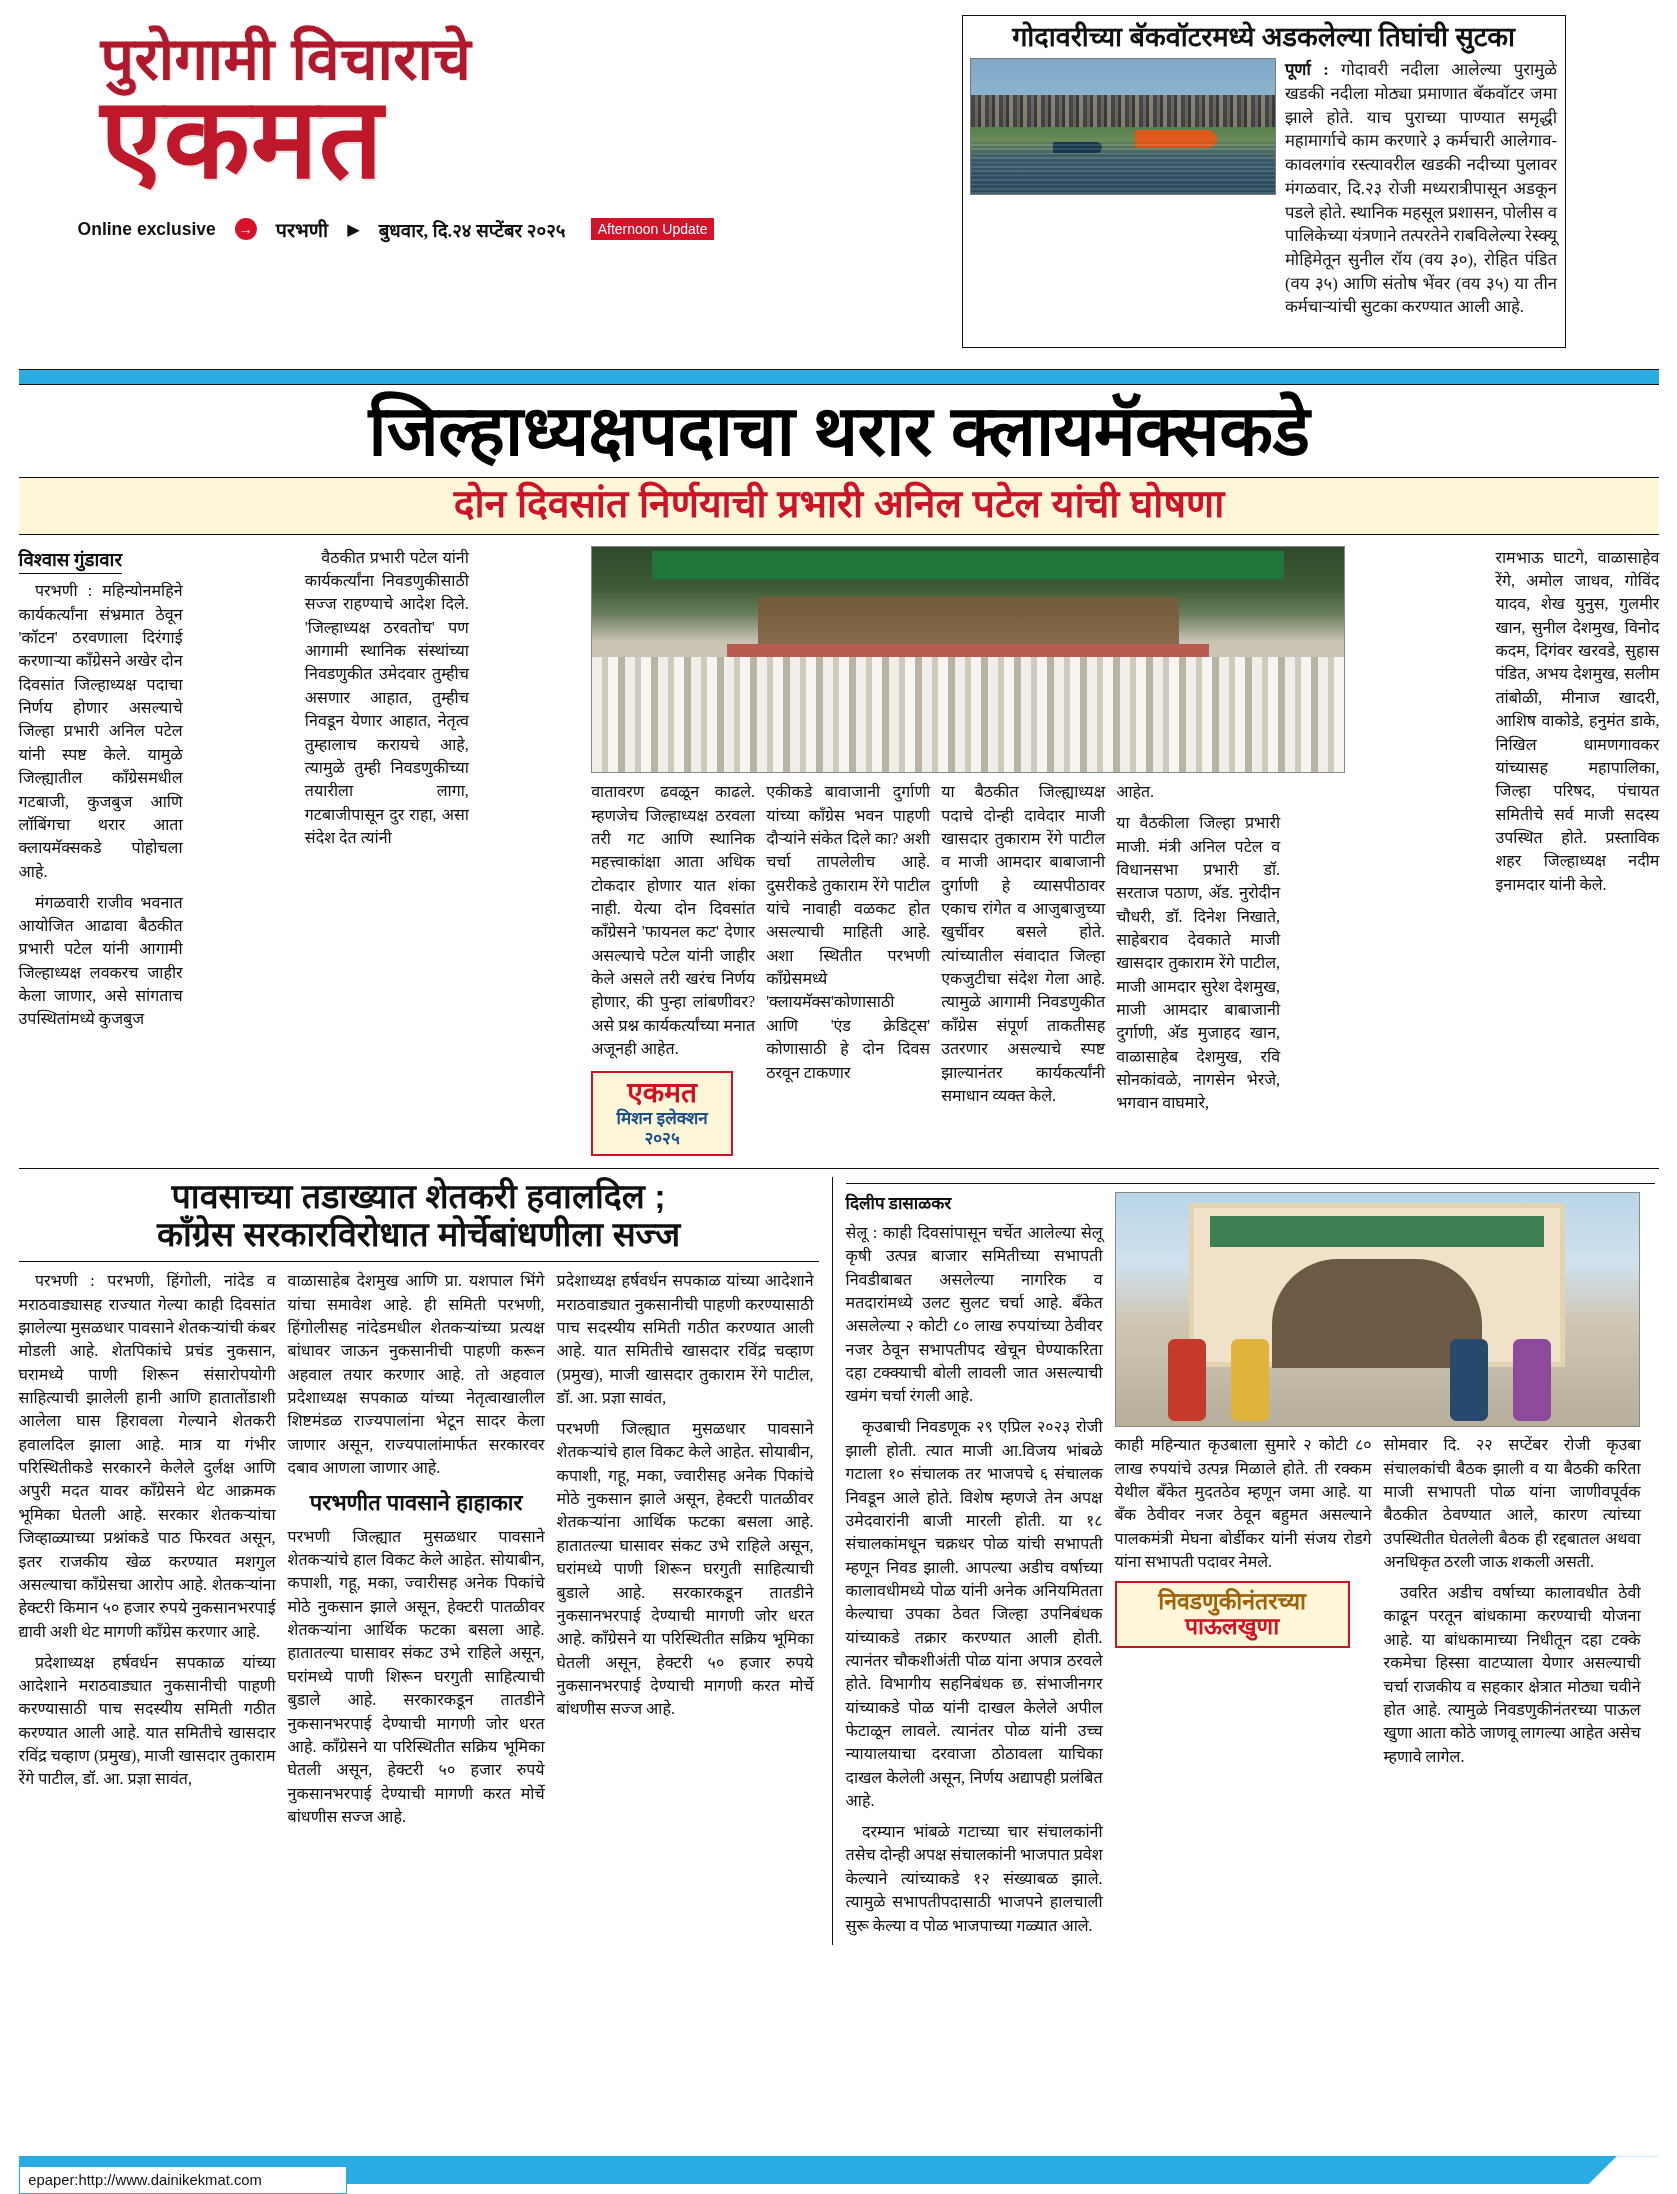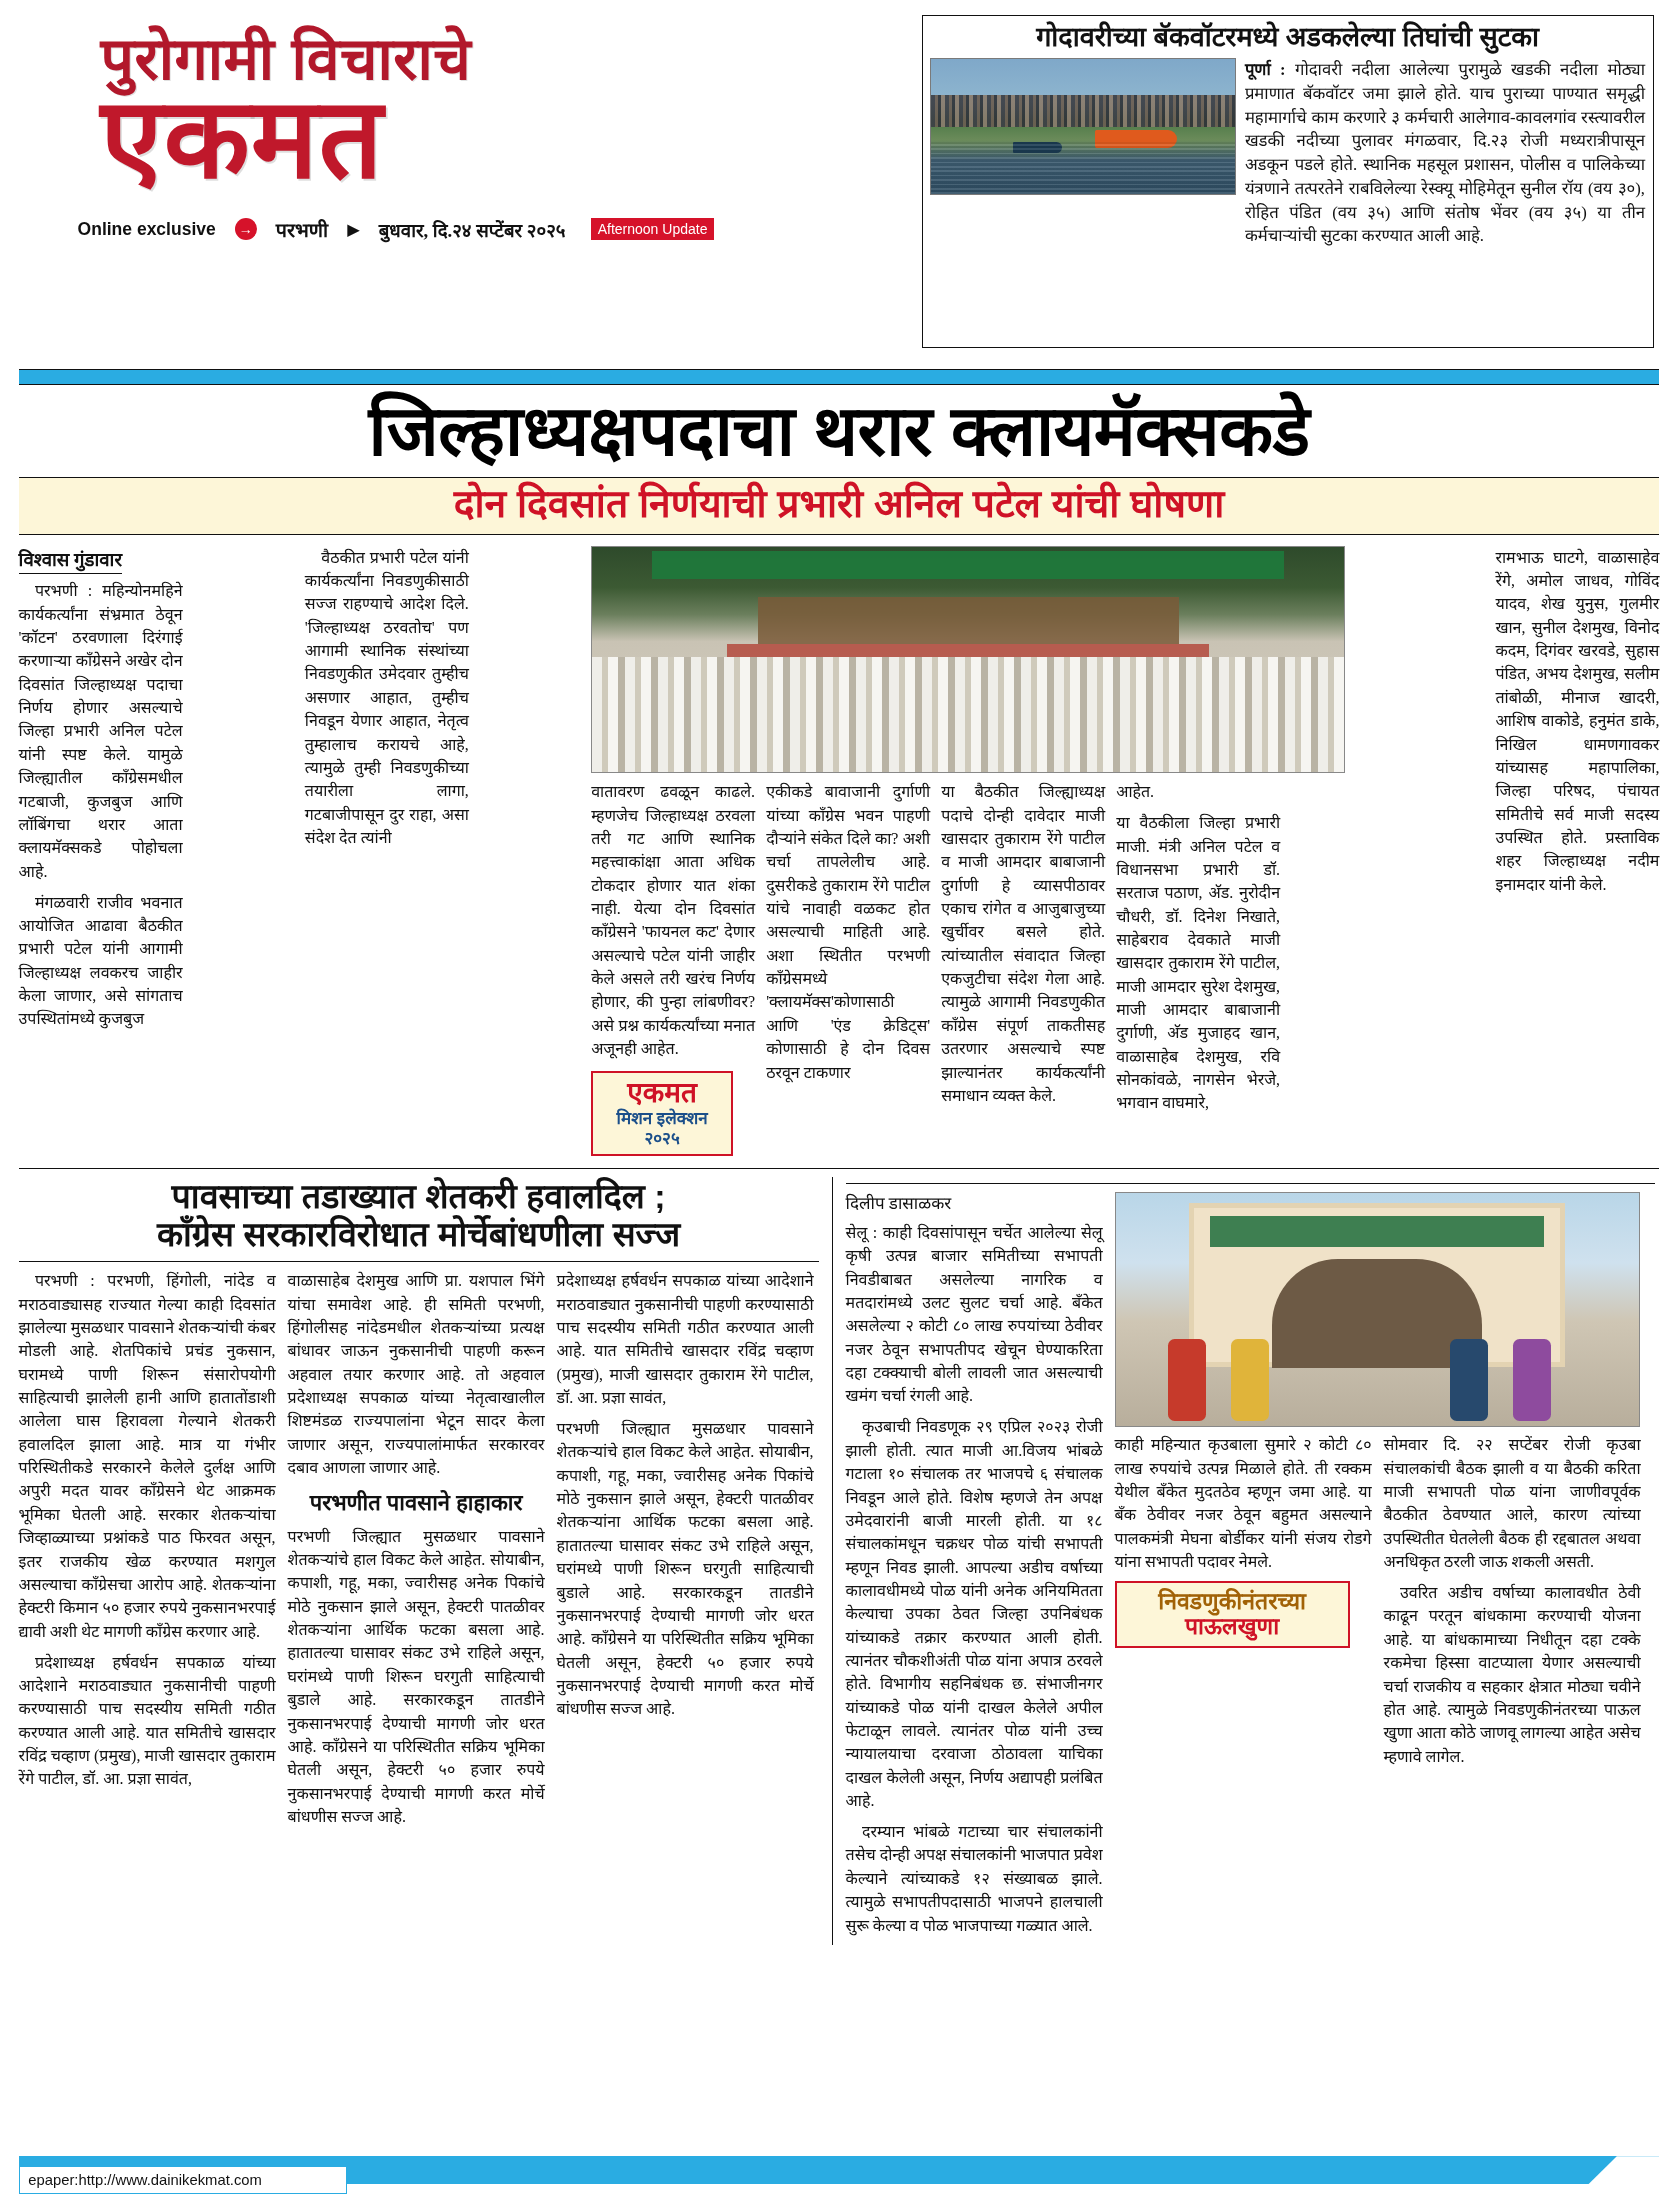--- a/index.html
+++ b/index.html
@@ -88,24 +88,25 @@
   .afternoon {
     background: #d6122a;
     color: #fff;
     font-family:"Liberation Sans", sans-serif;
     font-size: 14px;
     padding: 2.7px 6.6px 3.3px 6.6px;
     margin-left: 6.6px;
   }
 
   .mast-right {
-    width: 732px;
+    width: 604px;
     border: 1.6px solid #111;
     padding: 5.5px 7.6px 6.6px 7.6px;
     height: 333px;
+    margin-left: 40px;
   }
   .mr-head {
     font-family: "Liberation Sans", sans-serif;
     font-weight: bold;
     font-size: 27px;
     line-height: 1.15;
     text-align: center;
     margin-bottom: 5.5px;
   }
   .mr-body { display:flex; gap: 8.7px; }
@@ -297,21 +298,21 @@
 
   .mini-head {
     font-family:"Liberation Sans", sans-serif;
     font-weight:bold;
     font-size: 22px;
     text-align:center;
     margin: 4.4px 0 5.5px 0;
   }
   .author {
     font-family:"Liberation Serif", serif;
-    font-weight:normal; font-size: 17px; margin-bottom: 4.4px;
+    font-weight:bold; font-size: 17px; margin-bottom: 4.4px;
   }
 
   .br-photo {
     width: 525px; height: 235px;
     background: linear-gradient(#b9d6e8 0%, #cfe1ee 30%, #cfc6b4 55%, #b8ae9c 100%);
     position:relative; overflow:hidden; border:0.5px solid #888;
     margin-bottom: 6.6px;
   }
   .br-photo .gate {
     position:absolute; left: 14%; top: 9.8px; width: 72%; height: 164px;

